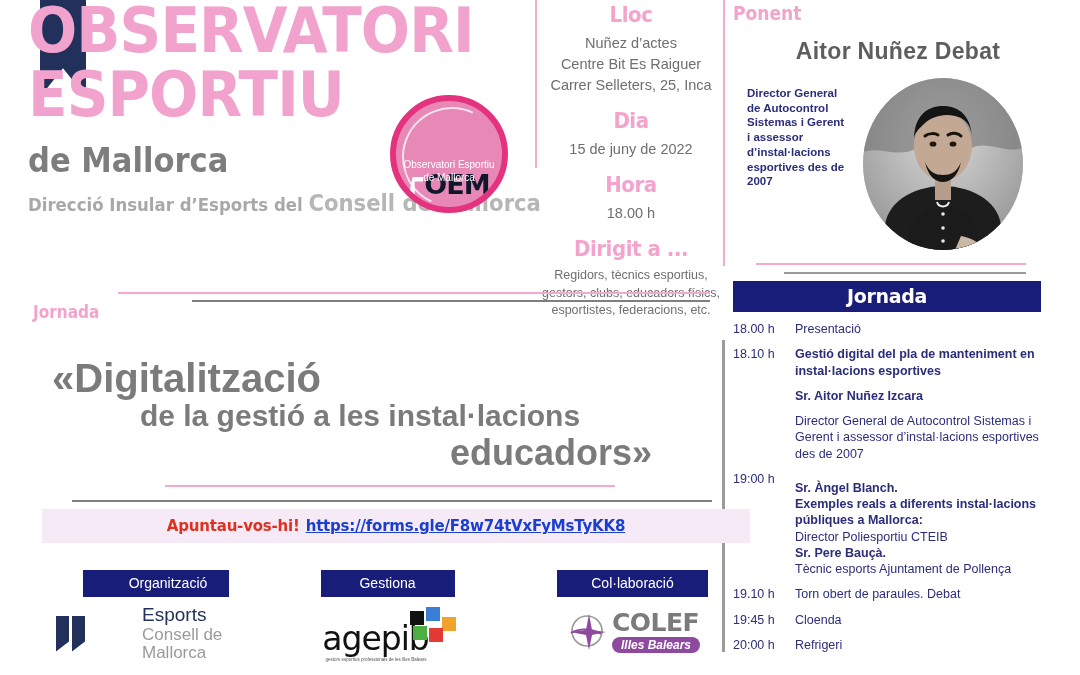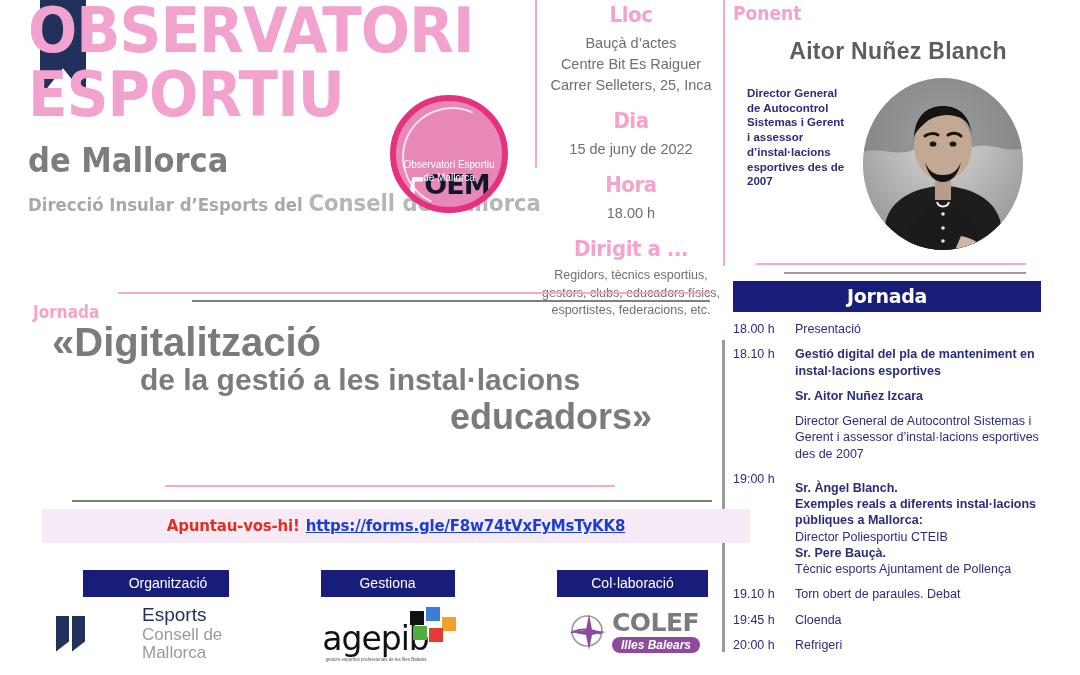--- a/index.html
+++ b/index.html
@@ -160,20 +160,21 @@
     position:absolute;left:33px;top:302px;
     font-family:"DejaVu Sans", sans-serif;font-weight:bold;
     font-size:17px;color:#f4a3cd;transform:scaleX(0.9);
     transform-origin:left center;
   }
   .quote{position:absolute;left:30px;top:322px;width:660px;}
   .q1{
     font-family:"Liberation Sans", sans-serif;font-weight:bold;
     font-size:40px;color:#7b7b7b;line-height:1.0;text-align:left;
     margin-left:22px;
+    margin-top:36px;
   }
   .q2{
     font-family:"Liberation Sans", sans-serif;font-weight:bold;
     font-size:30px;color:#7b7b7b;line-height:1.05;text-align:center;
     margin-top:2px;
   }
   .q3{
     font-family:"Liberation Sans", sans-serif;font-weight:bold;
     font-size:36px;color:#7b7b7b;line-height:1.05;text-align:right;
     margin-top:2px;margin-right:38px;
@@ -268,38 +269,38 @@
       <div>de Mallorca</div>
     </div>
   </div>
 
   <div class="vrule vr1"></div>
   <div class="vrule vr2"></div>
 
   <div class="center-col">
     <div class="ci-head first">Lloc</div>
     <div class="ci-body">
-      <div>Bauçà d’actes</div>
+      <div>Nuñez d’actes</div>
       <div>Centre Bit  Es Raiguer</div>
       <div>Carrer Selleters, 25, Inca</div>
     </div>
     <div class="ci-head">Dia</div>
     <div class="ci-body">15 de juny de 2022</div>
     <div class="ci-head">Hora</div>
     <div class="ci-body">18.00 h</div>
     <div class="ci-head">Dirigit  a ...</div>
     <div class="ci-body small">
       <div>Regidors, tècnics esportius,</div>
       <div>gestors, clubs, educadors físics,</div>
       <div>esportistes, federacions, etc.</div>
     </div>
   </div>
 
   <div class="ponent-label">Ponent</div>
-  <div class="ponent-name">Aitor Nuñez Blanch</div>
+  <div class="ponent-name">Aitor Nuñez Debat</div>
   <div class="ponent-bio">Director General de Autocontrol Sistemas i Gerent i assessor d’instal·lacions esportives des de 2007</div>
   <div class="ponent-photo">
     <svg viewBox="0 0 160 172" preserveAspectRatio="xMidYMid slice">
       <defs>
         <radialGradient id="bg" cx="50%" cy="35%" r="75%">
           <stop offset="0%" stop-color="#d8d8d8"></stop>
           <stop offset="100%" stop-color="#8f8f8f"></stop>
         </radialGradient>
       </defs>
       <rect width="160" height="172" fill="url(#bg)"></rect>

